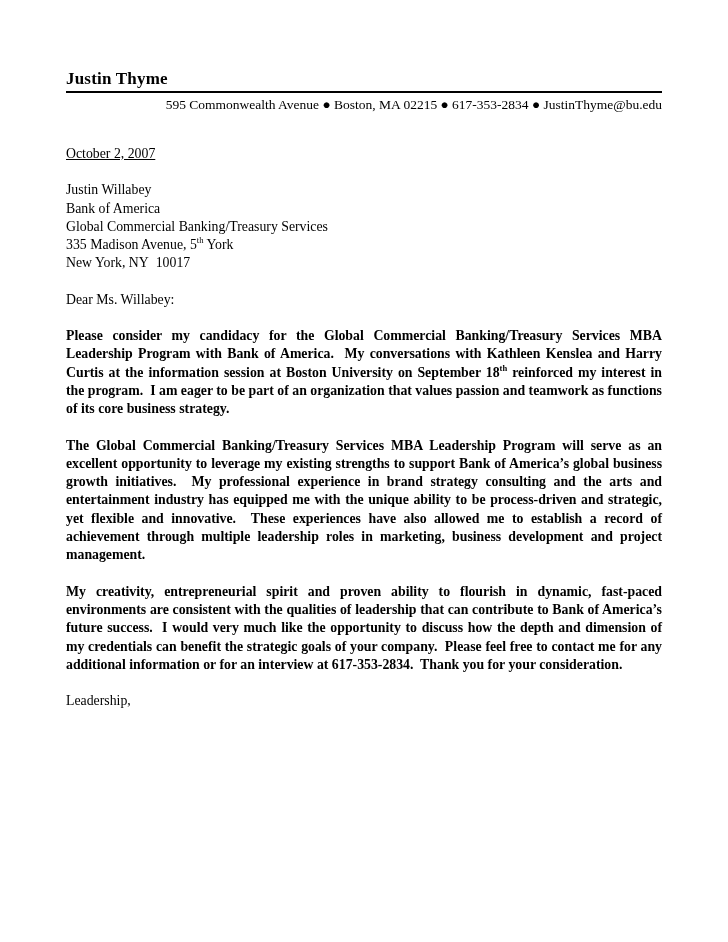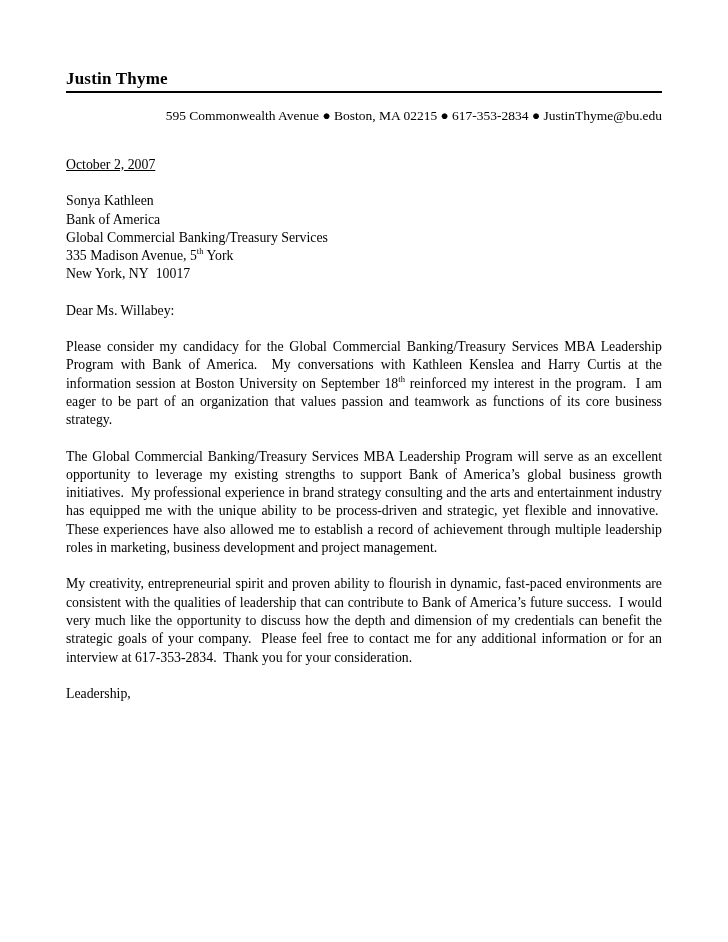--- a/index.html
+++ b/index.html
@@ -26,40 +26,41 @@
     line-height: 20px;
     letter-spacing: 0.2px;
   }
   .letterhead-rule {
     border: none;
     border-bottom: 2px solid #000000;
     margin: 2px 0 0 0;
     height: 0;
   }
   .letterhead-contact {
-    margin-top: 14px;
+    margin-top: 3px;
     text-align: right;
     font-size: 13.5px;
     line-height: 17px;
   }
   .block {
     margin: 18px 0 0 0;
   }
   .date-line {
     margin-top: 32px;
     text-decoration: underline;
   }
   .recipient-block div {
     margin: 0;
   }
   p {
     margin: 18px 0 0 0;
   }
   p.justified {
     text-align: justify;
+    font-weight: bold;
   }
   sup {
     font-size: 0.62em;
     line-height: 0;
     vertical-align: super;
   }
   .signature-name {
     margin-top: 64px;
   }
 </style>
@@ -70,21 +71,21 @@
 
   <header>
     <div class="letterhead-name">Justin Thyme</div>
     <div class="letterhead-rule"></div>
     <div class="letterhead-contact">595 Commonwealth Avenue ● Boston, MA 02215 ● 617-353-2834 ● JustinThyme@bu.edu</div>
   </header>
 
   <p class="date-line">October 2, 2007</p>
 
   <div class="block recipient-block">
-    <div>Sonya Kathleen</div>
+    <div>Justin Willabey</div>
     <div>Bank of America</div>
     <div>Global Commercial Banking/Treasury Services</div>
     <div><span>335 Madison Avenue, 5</span><sup>th</sup><span> York</span></div>
     <div>New York, NY&nbsp; 10017</div>
   </div>
 
   <p>Dear Ms. Willabey:</p>
 
   <p class="justified"><span>Please consider my candidacy for the Global Commercial Banking/Treasury Services MBA Leadership Program with Bank of America.&nbsp; My conversations with Kathleen Kenslea and Harry Curtis at the information session at Boston University on September 18</span><sup>th</sup><span> reinforced my interest in the program.&nbsp; I am eager to be part of an organization that values passion and teamwork as functions of its core business strategy.</span></p>
 

